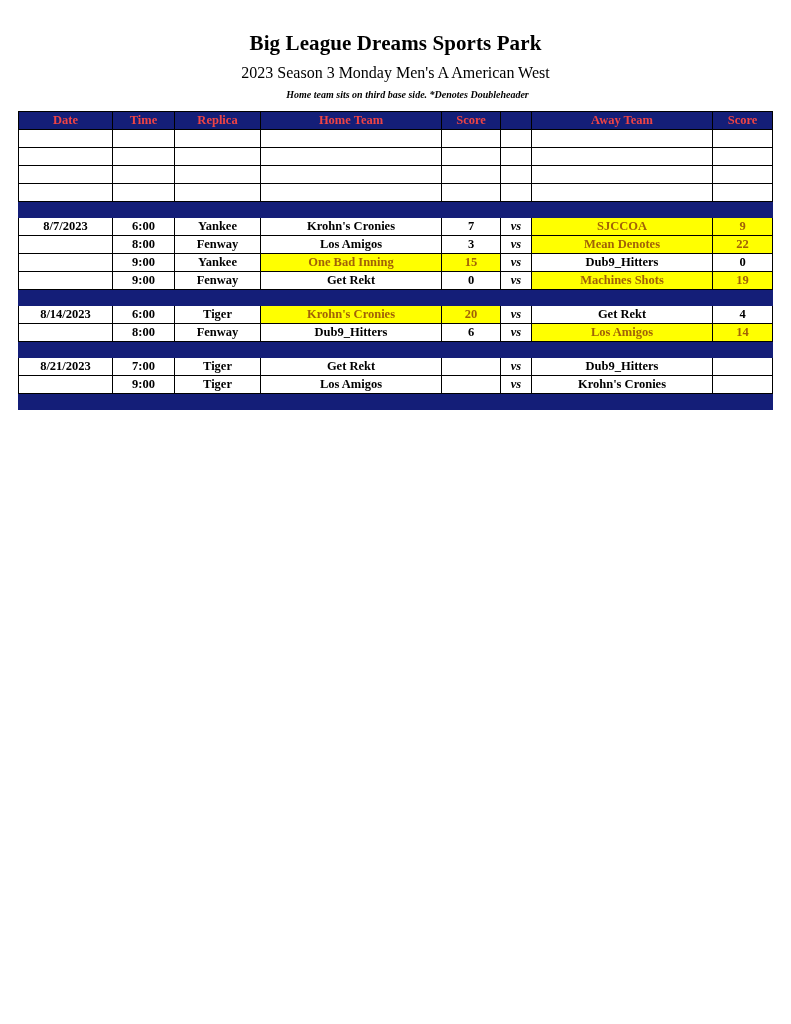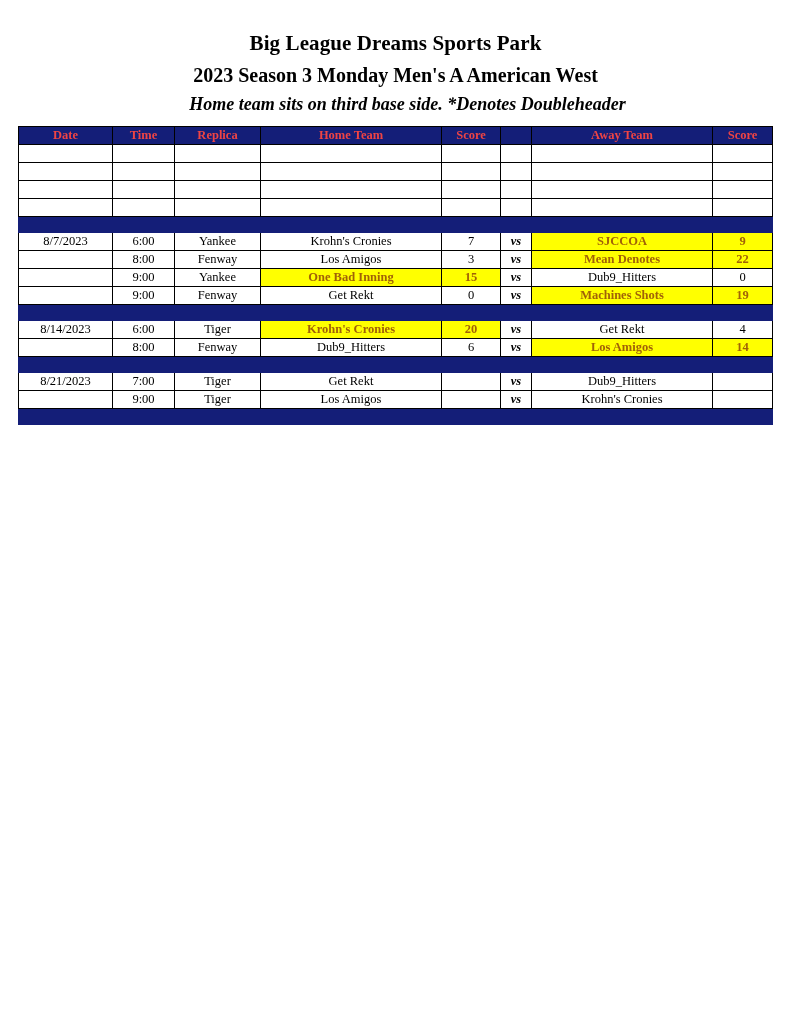--- a/index.html
+++ b/index.html
@@ -25,27 +25,27 @@
     text-align: center;
     padding-top: 14px;
   }
   .title-main {
     font-size: 21px;
     font-weight: bold;
     letter-spacing: 0.1px;
     line-height: 1.2;
   }
   .title-sub {
-    font-size: 20px;
-    font-weight: bold;
+    font-size: 16px;
+    font-weight: normal;
     margin-top: 7px;
     line-height: 1.2;
   }
   .title-note {
-    font-size: 18px;
+    font-size: 10px;
     font-weight: bold;
     font-style: italic;
     margin-top: 7px;
     line-height: 1.2;
     padding-left: 24px;
   }
   table.sched {
     border-collapse: collapse;
     margin: 10px auto 0 auto;
     width: 754px;
@@ -73,21 +73,21 @@
   col.c-date { width: 94px; }
   col.c-time { width: 62px; }
   col.c-replica { width: 86px; }
   col.c-home { width: 181px; }
   col.c-score1 { width: 59px; }
   col.c-vs { width: 31px; }
   col.c-away { width: 181px; }
   col.c-score2 { width: 60px; }
 
   td.cell {
-    font-weight: normal;
+    font-weight: bold;
   }
   td.vs {
     font-style: italic;
     font-weight: bold;
     font-size: 11.5px;
   }
   tr.bluerow td {
     background: #141e78;
     border: 1px solid #141e78;
     height: 15px;

